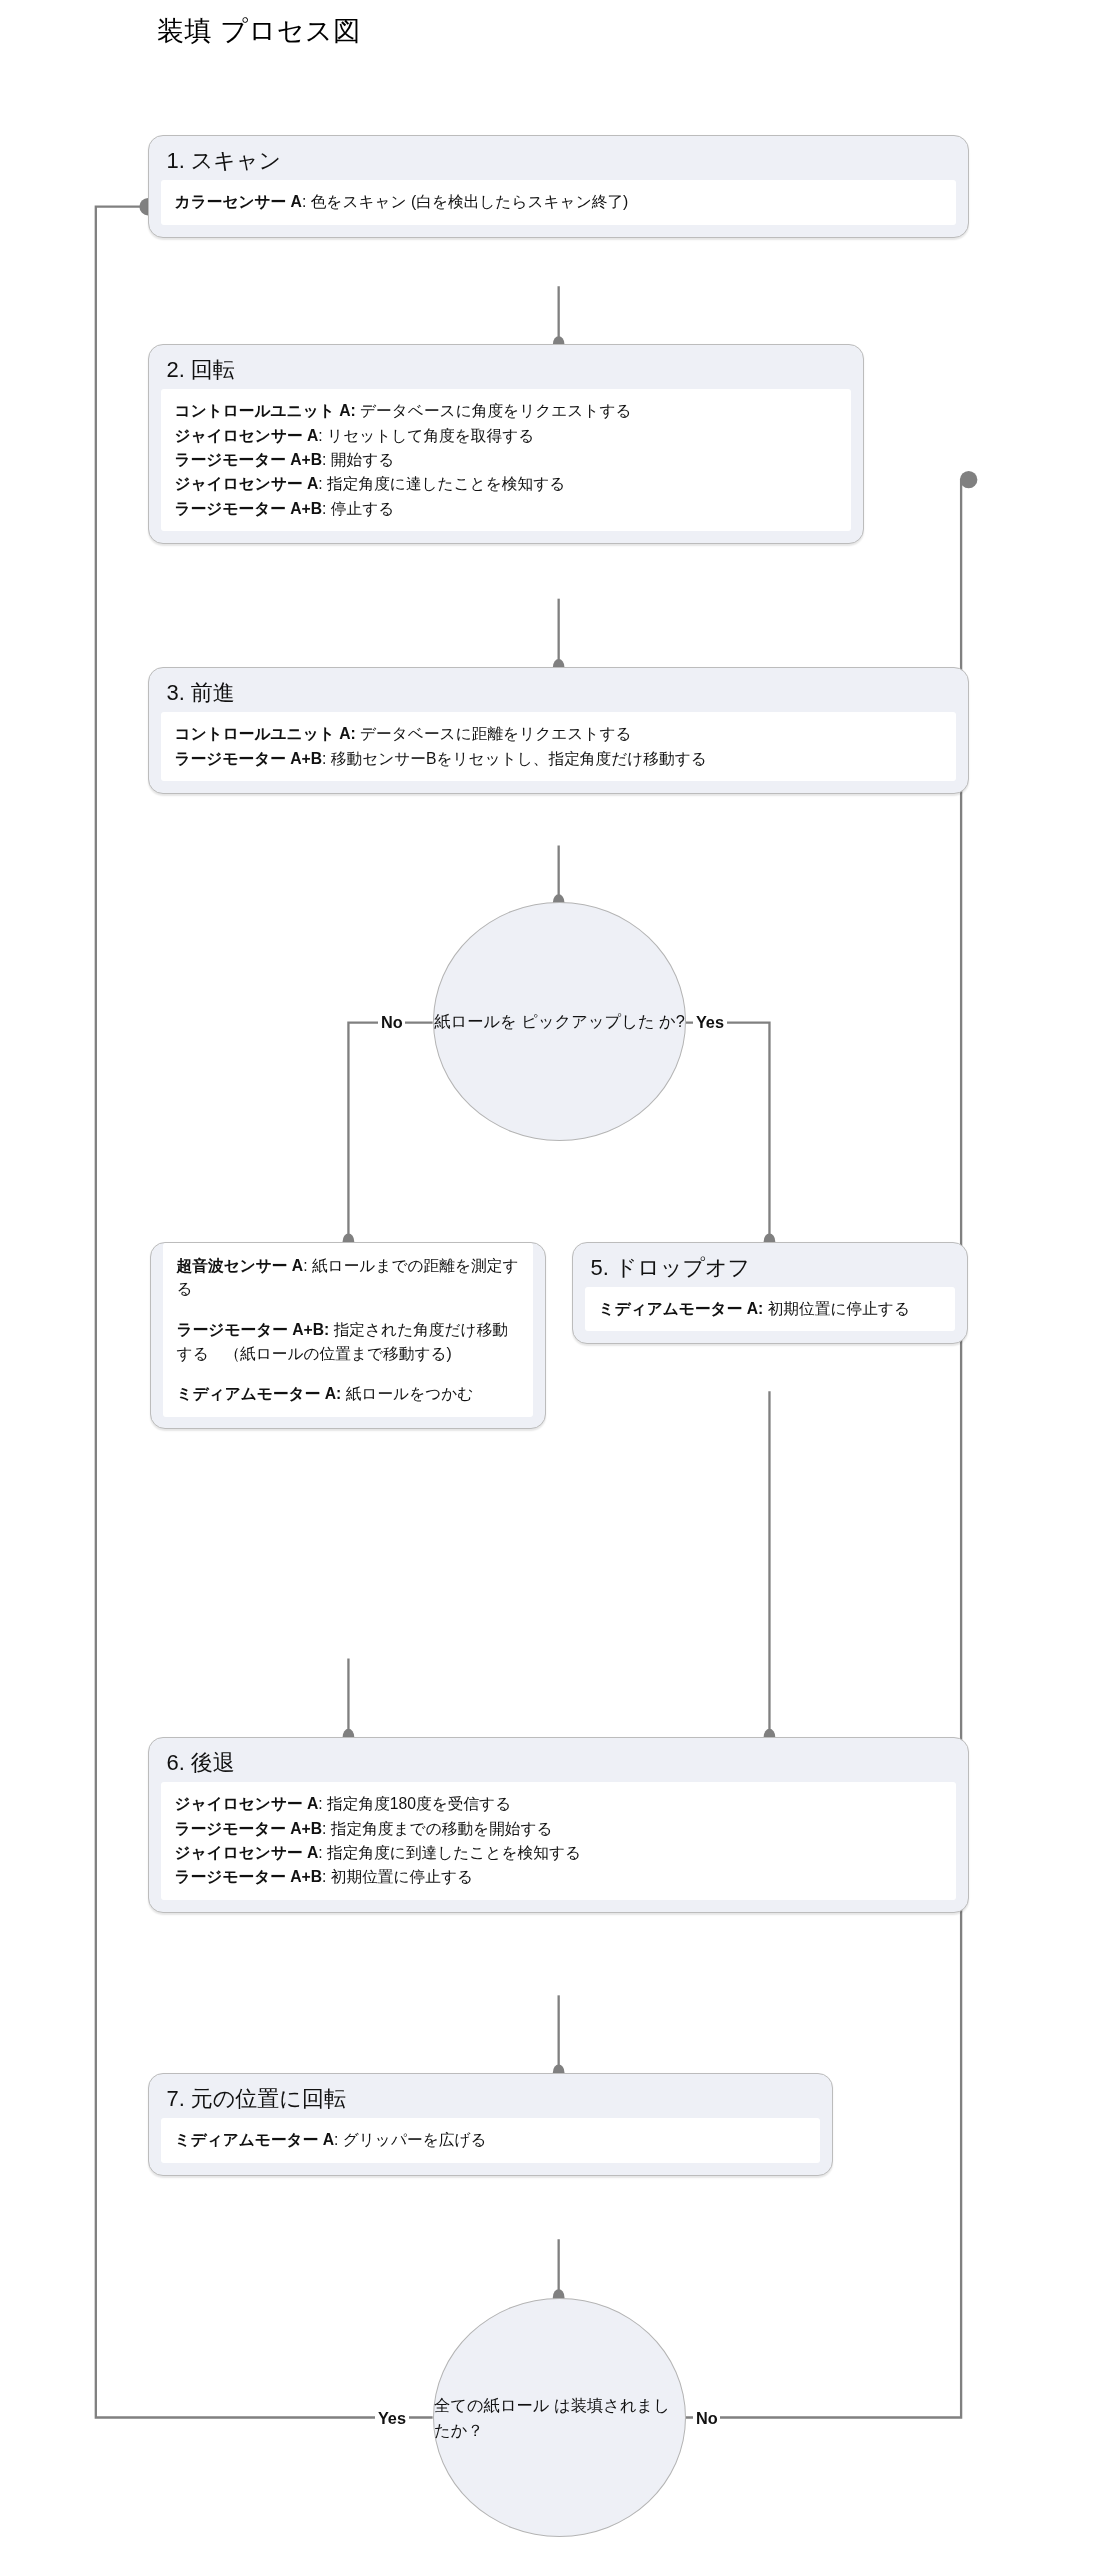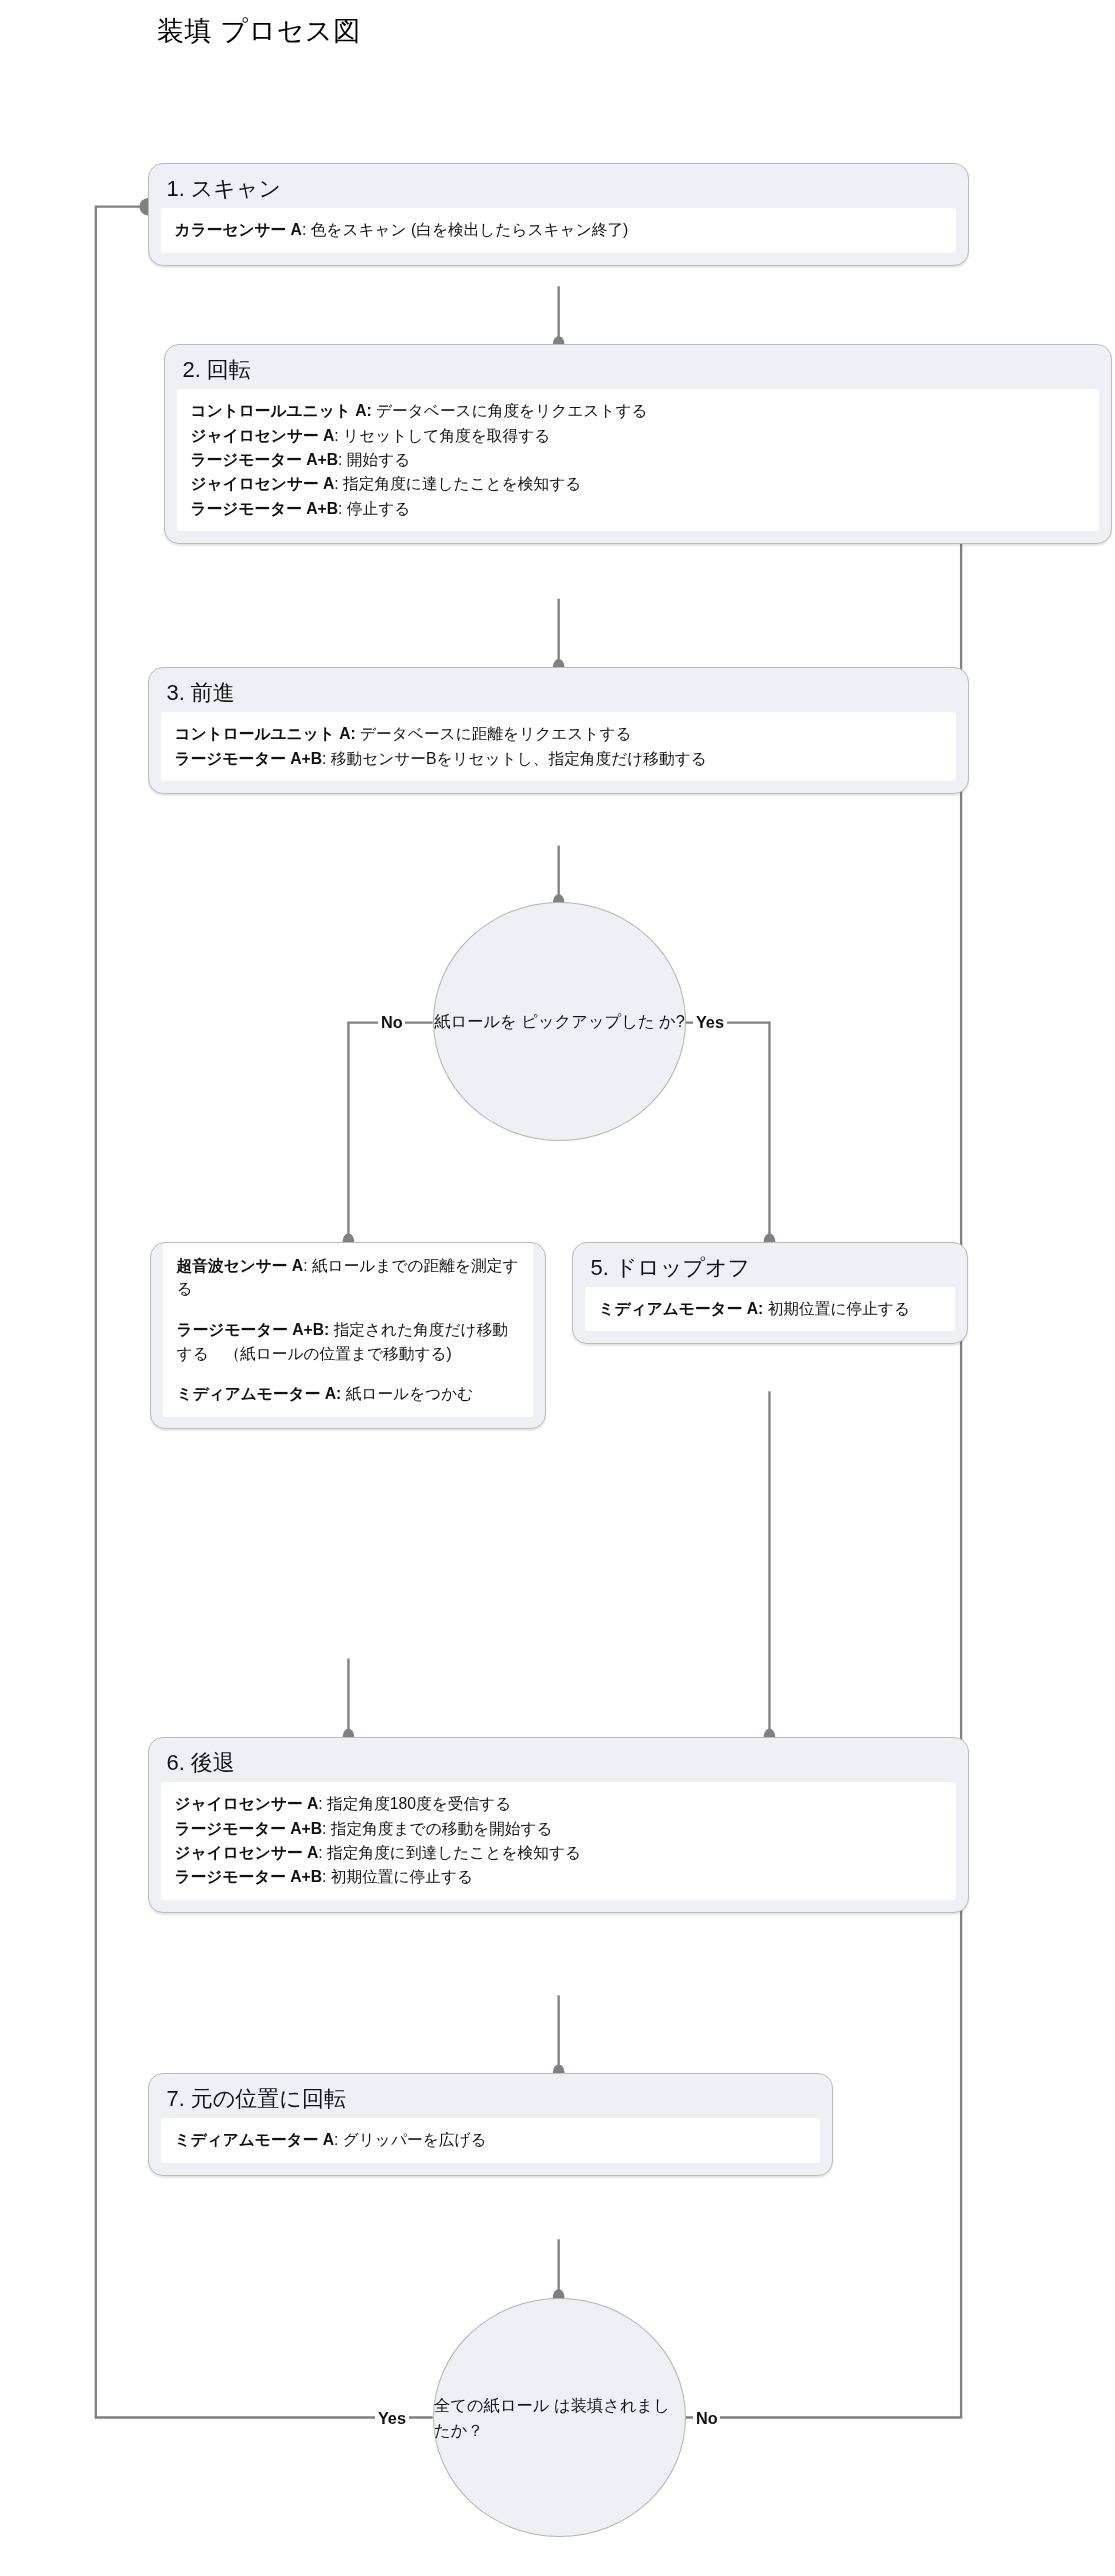--- a/index.html
+++ b/index.html
@@ -97,30 +97,30 @@
       <ellipse cx="1325" cy="2137" rx="10" ry="14"></ellipse>
       <ellipse cx="600" cy="2990" rx="10" ry="14"></ellipse>
       <ellipse cx="1325" cy="2990" rx="10" ry="14"></ellipse>
       <ellipse cx="962" cy="3568" rx="10" ry="14"></ellipse>
       <ellipse cx="962" cy="3955" rx="10" ry="14"></ellipse>
       <circle cx="255" cy="355" r="15"></circle>
       <circle cx="1668" cy="825" r="15"></circle>
     </g>
   </svg>
 
-  <div class="step" style="left:148px;top:135px;width:821px;margin-top:28px;">
+  <div class="step" style="left:148px;top:135px;width:821px;">
     <div class="step-title">1. スキャン</div>
     <div class="step-body">
       <div class="ln">
         <span class="lbl">カラーセンサー A</span><span>: 色をスキャン (白を検出したらスキャン終了)</span>
       </div>
     </div>
   </div>
 
-  <div class="step" style="left:164px;top:344px;width:948px;">
+  <div class="step" style="left:148px;top:344px;width:716px;">
     <div class="step-title">2. 回転</div>
     <div class="step-body">
       <div class="ln"><span class="lbl">コントロールユニット A:</span><span> データベースに角度をリクエストする</span></div>
       <div class="ln"><span class="lbl">ジャイロセンサー A</span><span>: リセットして角度を取得する</span></div>
       <div class="ln"><span class="lbl">ラージモーター A+B</span><span>: 開始する</span></div>
       <div class="ln"><span class="lbl">ジャイロセンサー A</span><span>: 指定角度に達したことを検知する</span></div>
       <div class="ln"><span class="lbl">ラージモーター A+B</span><span>: 停止する</span></div>
     </div>
   </div>
 

